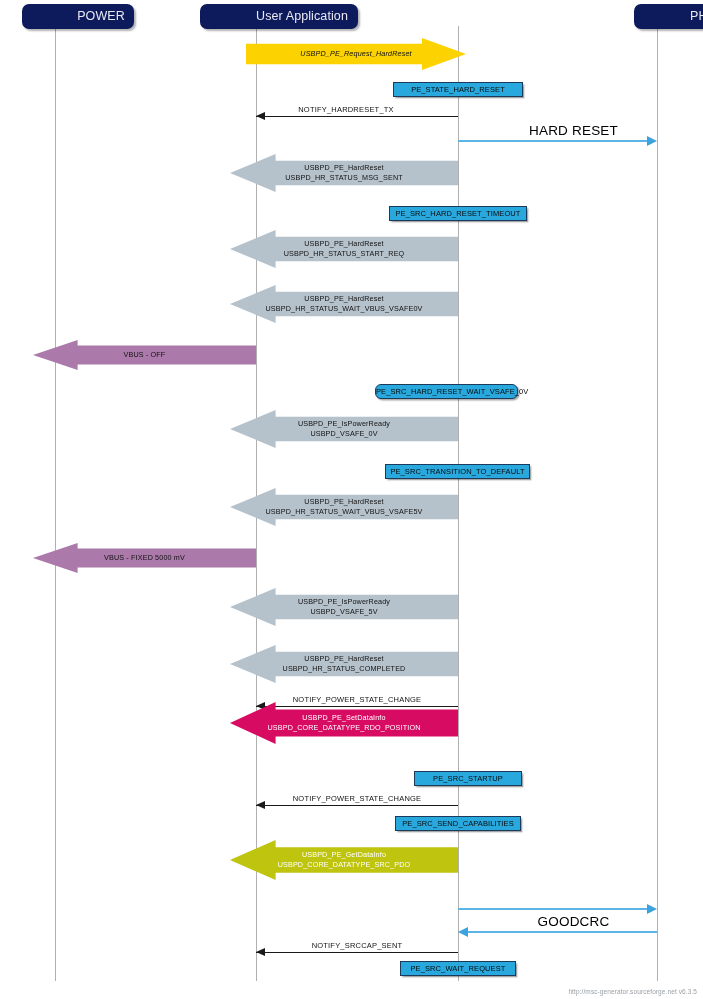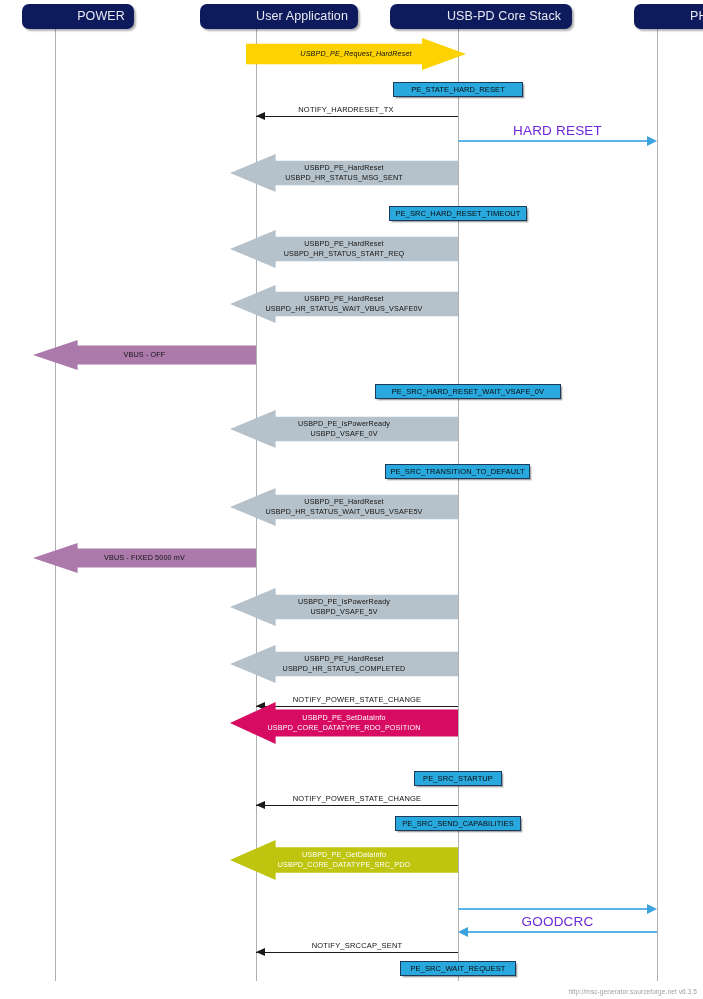--- a/index.html
+++ b/index.html
@@ -123,24 +123,25 @@
   .phy-head-left{
     position:absolute;
     width:0;height:0;
     border-top:5px solid transparent;
     border-bottom:5px solid transparent;
     border-right:10px solid #3ba3de;
   }
   .phy-label{
     position:absolute;
     font-size:13.5px;
-    color:#6d28d9;
+    color:#000000;
     white-space:nowrap;
     text-align:center;
     letter-spacing:0.2px;
+    margin-left:16px;
   }
 
   
   .footer{
     position:absolute;
     right:6px;
     bottom:4px;
     font-size:6.5px;
     color:#9aa0a6;
     white-space:nowrap;
@@ -152,21 +153,20 @@
 
 <div id="canvas">
 
   <div class="lifeline" style="left:55px;"></div>
   <div class="lifeline" style="left:256px;"></div>
   <div class="lifeline" style="left:458px;"></div>
   <div class="lifeline" style="left:657px;"></div>
 
   <div class="entity" style="left:22px;width:66px;">POWER</div>
   <div class="entity" style="left:200px;width:112px;">User Application</div>
-  <div class="entity" style="left:390px;width:136px;">USB-PD Core Stack</div>
   <div class="entity" style="left:634px;width:46px;">PHY</div>
 
   <div class="blockarrow ba-right ba-yellow" style="left:246px;top:38px;width:220px;height:32px;">
     <span class="txt">USBPD_PE_Request_HardReset</span>
   </div>
 
   <div class="state" style="left:393px;top:82px;width:130px;">PE_STATE_HARD_RESET</div>
 
   <div class="sig" style="left:256px;top:116px;width:202px;"></div>
   <div class="sig-head-left" style="left:256px;top:112px;"></div>
@@ -193,21 +193,21 @@
   <div class="blockarrow ba-left ba-grey" style="left:230px;top:285px;width:228px;height:38px;">
     <span class="txt">
       <span>USBPD_PE_HardReset</span><br><span>USBPD_HR_STATUS_WAIT_VBUS_VSAFE0V</span>
     </span>
   </div>
 
   <div class="blockarrow ba-left ba-purple" style="left:33px;top:340px;width:223px;height:30px;">
     <span class="txt">VBUS - OFF</span>
   </div>
 
-  <div class="state" style="left:375px;top:384px;width:186px;">PE_SRC_HARD_RESET_WAIT_VSAFE_0V</div>
+  <div class="state" style="left:375px;top:384px;width:143px;border-radius:6px;">PE_SRC_HARD_RESET_WAIT_VSAFE_0V</div>
 
   <div class="blockarrow ba-left ba-grey" style="left:230px;top:410px;width:228px;height:38px;">
     <span class="txt">
       <span>USBPD_PE_IsPowerReady</span><br><span>USBPD_VSAFE_0V</span>
     </span>
   </div>
 
   <div class="state" style="left:385px;top:464px;width:145px;">PE_SRC_TRANSITION_TO_DEFAULT</div>
 
   <div class="blockarrow ba-left ba-grey" style="left:230px;top:488px;width:228px;height:38px;">
@@ -235,21 +235,21 @@
   <div class="sig" style="left:256px;top:706px;width:202px;"></div>
   <div class="sig-head-left" style="left:256px;top:702px;"></div>
   <div class="sig-label" style="left:256px;top:695px;width:202px;">NOTIFY_POWER_STATE_CHANGE</div>
 
   <div class="blockarrow ba-left ba-magenta" style="left:230px;top:702px;width:228px;height:42px;">
     <span class="txt">
       <span>USBPD_PE_SetDataInfo</span><br><span>USBPD_CORE_DATATYPE_RDO_POSITION</span>
     </span>
   </div>
 
-  <div class="state" style="left:414px;top:771px;width:88px;">PE_SRC_STARTUP</div>
+  <div class="state" style="left:414px;top:771px;width:108px;">PE_SRC_STARTUP</div>
 
   <div class="sig" style="left:256px;top:805px;width:202px;"></div>
   <div class="sig-head-left" style="left:256px;top:801px;"></div>
   <div class="sig-label" style="left:256px;top:794px;width:202px;">NOTIFY_POWER_STATE_CHANGE</div>
 
   <div class="state" style="left:395px;top:816px;width:126px;">PE_SRC_SEND_CAPABILITIES</div>
 
   <div class="blockarrow ba-left ba-olive" style="left:230px;top:840px;width:228px;height:40px;">
     <span class="txt">
       <span>USBPD_PE_GetDataInfo</span><br><span>USBPD_CORE_DATATYPE_SRC_PDO</span>

